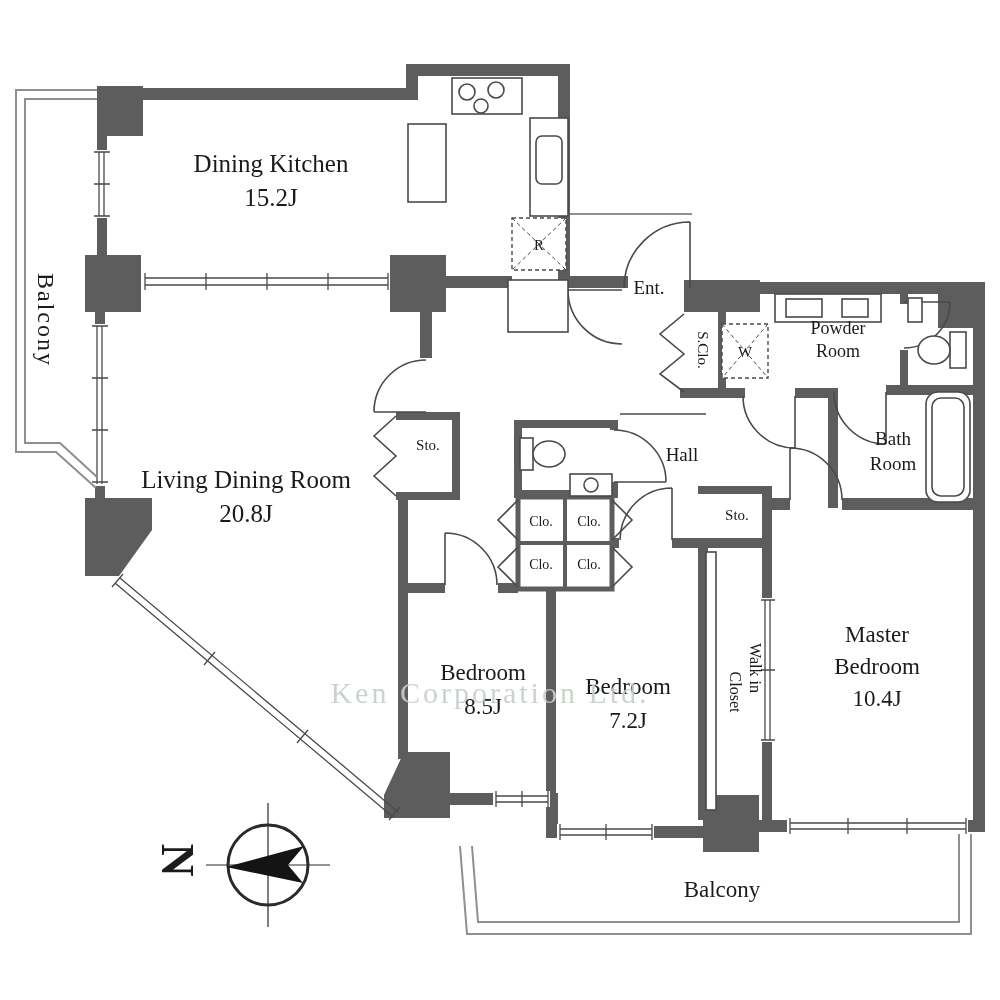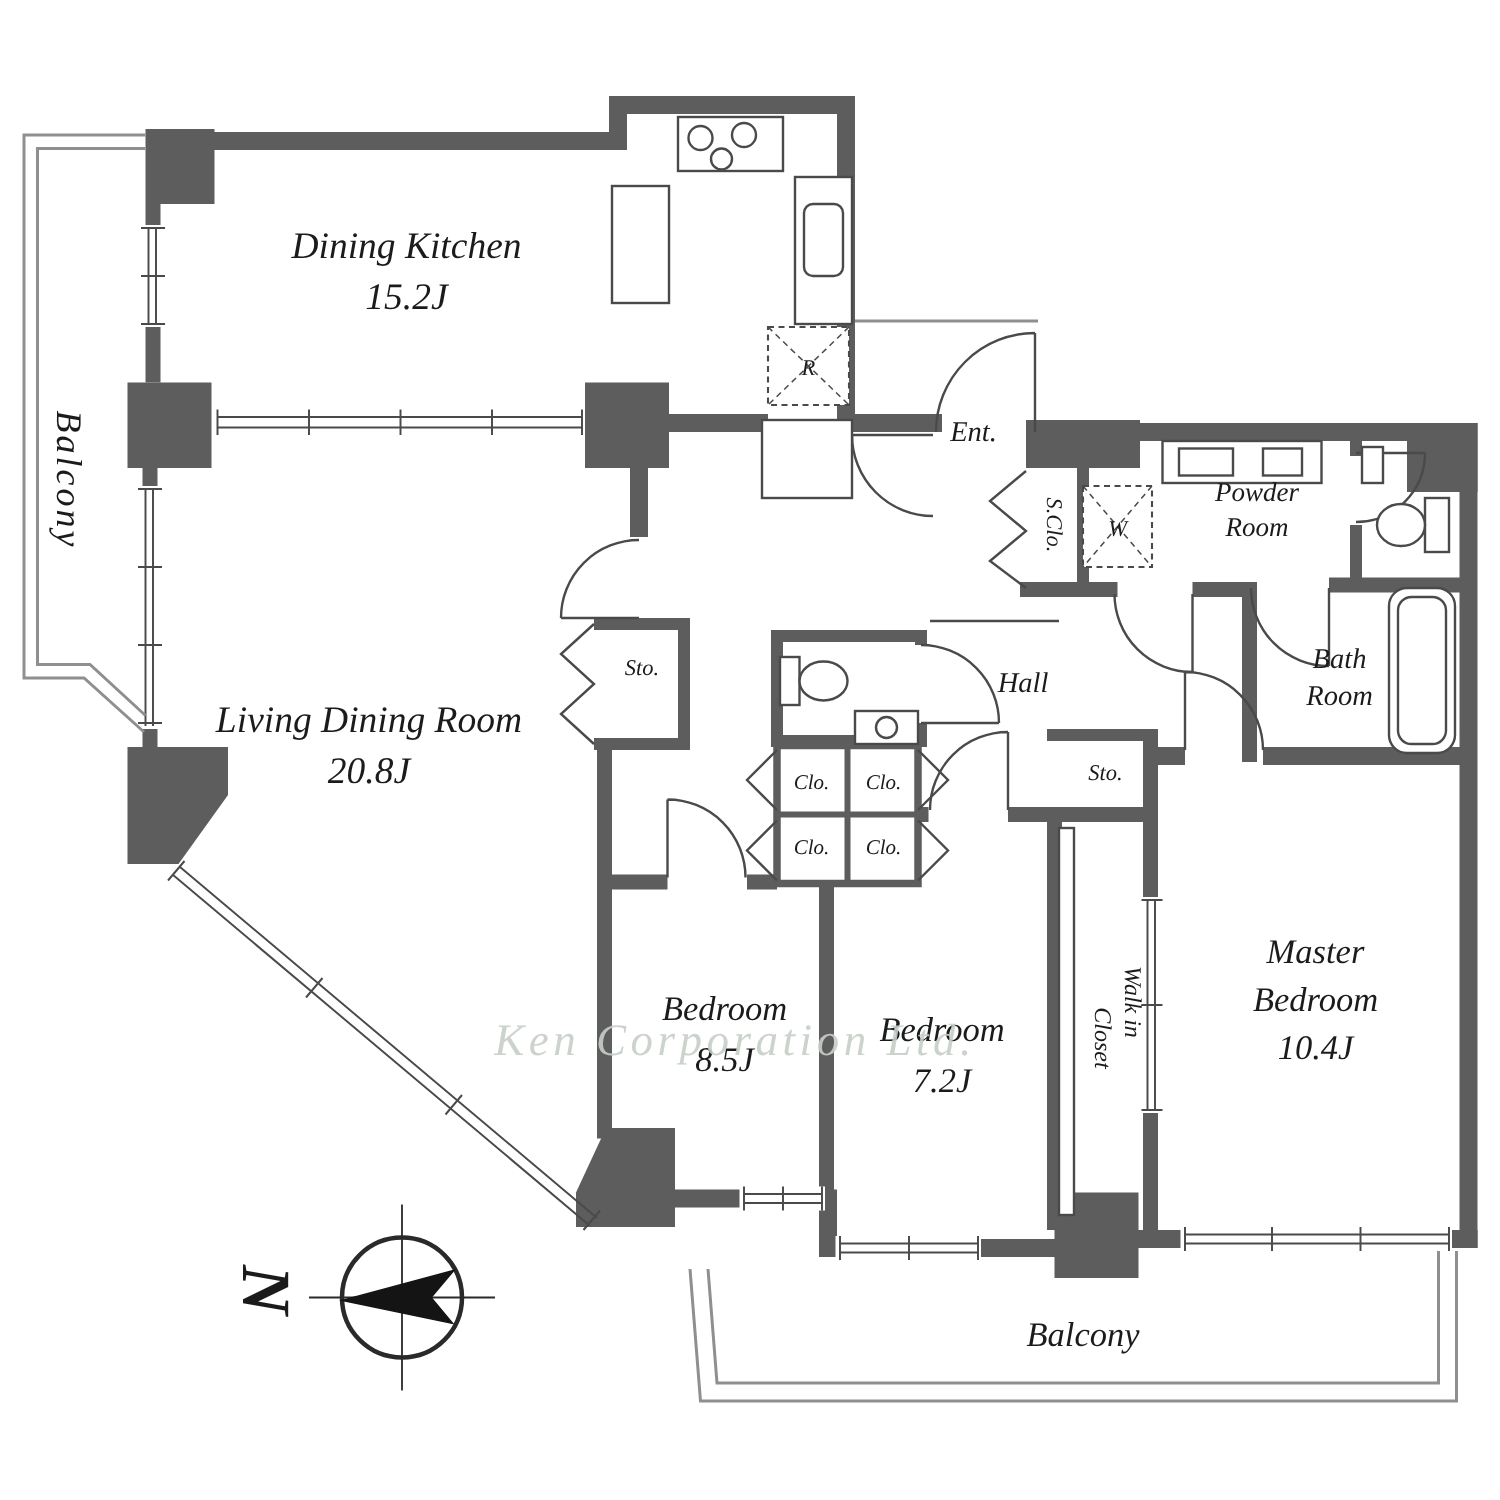--- a/index.html
+++ b/index.html
@@ -1,16 +1,16 @@
 <!DOCTYPE html>
 <html style="--wall: #5d5d5d; --line: #4a4a4a; --watermark: #c7cfc7;"><head>
 <meta charset="utf-8">
 <style>
   html,body{margin:0;padding:0;background:#ffffff;}
-  .canvas{position:relative;width:1000px;height:1000px;background:#fff;overflow:hidden;font-style:italic;}
+  .canvas{position:relative;width:1000px;height:1000px;background:#fff;overflow:hidden;}
   svg{position:absolute;top:0;left:0;}
   .wall{fill:var(--wall,#5d5d5d);}
   .wallstroke{fill:none;stroke:var(--wall,#5d5d5d);stroke-width:5;}
   .wallthin{stroke:var(--wall,#5d5d5d);stroke-width:4;fill:none;}
   .ln{stroke:var(--line,#4a4a4a);stroke-width:1.6;fill:none;}
   .fix{stroke:var(--line,#4a4a4a);stroke-width:1.6;fill:#fff;}
   .dash{stroke:var(--line,#4a4a4a);stroke-width:1.4;fill:#fff;stroke-dasharray:4 3;}
   .dashln{stroke:var(--line,#4a4a4a);stroke-width:1;fill:none;stroke-dasharray:4 3;}
   .rail{stroke:#8f8f8f;stroke-width:2;fill:none;}
   .win{stroke:var(--line,#4a4a4a);stroke-width:1.3;fill:none;}

